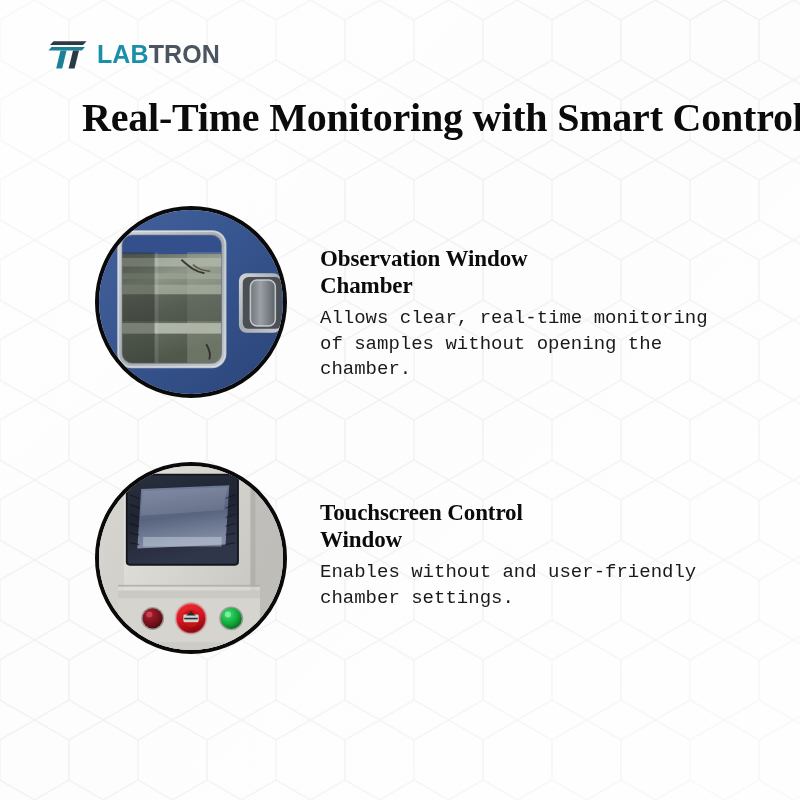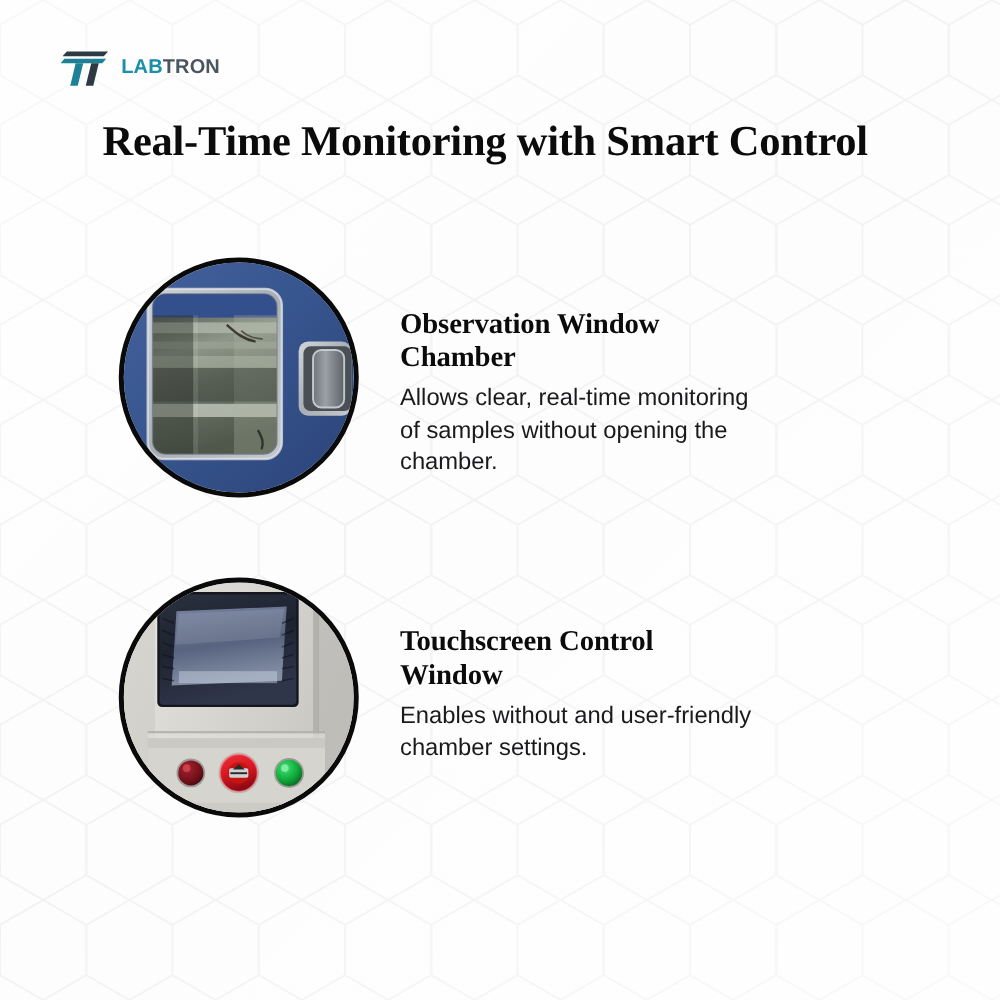--- a/index.html
+++ b/index.html
@@ -32,40 +32,40 @@
     left:48px; top:36px;
     height:36px;
     display:flex;
     align-items:center;
     gap:7px;
     z-index:3;
   }
   #logo-mark { width:42px; height:32px; display:block; }
   #logo-word {
     font-family:"Liberation Sans", sans-serif;
-    font-size:16px;
+    font-size:25px;
     font-weight:bold;
     letter-spacing:0.1px;
     line-height:1;
     white-space:nowrap;
   }
   .lw-lab  { color:#1a8fa8; }
   .lw-tron { color:#4a5560; }
 
   
   #heading-block {
     position:absolute;
     left:82px; top:96px;
     width:620px;
     z-index:3;
   }
   #main-title {
     font-family:"Liberation Serif", serif;
     font-weight:bold;
-    font-size:34px;
+    font-size:40px;
     line-height:1.08;
     color:#0b0b0b;
     letter-spacing:-0.2px;
     white-space:nowrap;
   }
   #main-subtitle {
     margin-top:9px;
     font-family:"Liberation Serif", serif;
     font-size:20.5px;
     line-height:1.28;
@@ -105,21 +105,21 @@
     font-family:"Liberation Serif", serif;
     font-weight:bold;
     font-size:23px;
     line-height:1.16;
     color:#0b0b0b;
     letter-spacing:-0.1px;
   }
   .feature-title .ln { display:block; white-space:nowrap; }
   .feature-desc {
     margin-top:7px;
-    font-family:Liberation Sans, sans-serif;
+    font-family:Liberation Mono, monospace;
     font-size:19px;
     line-height:1.33;
     color:#1a1a1d;
   }
   .feature-desc .ln { display:block; white-space:nowrap; }
 
   #feature-1 .feature-text { top:38px; }
 </style>
 </head>
 <body>

